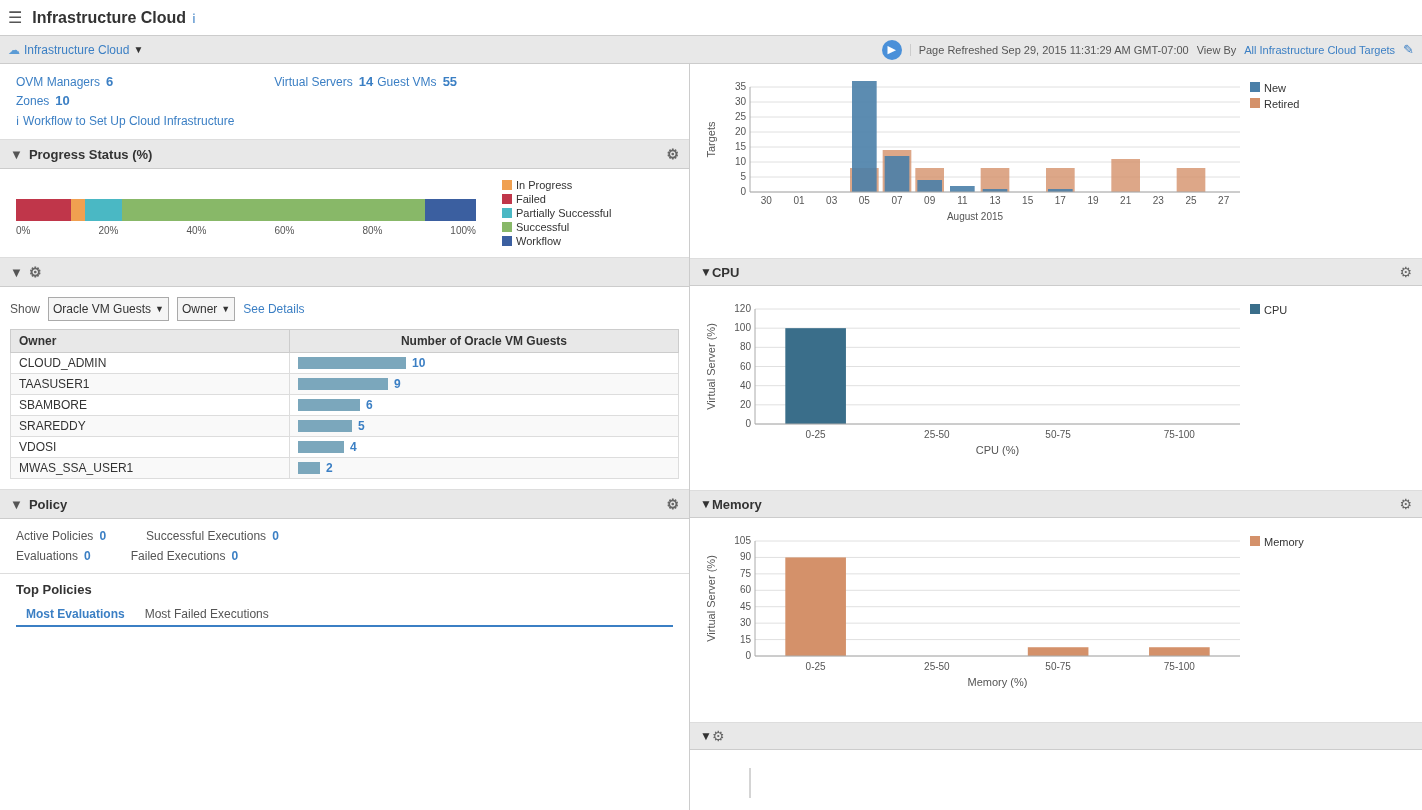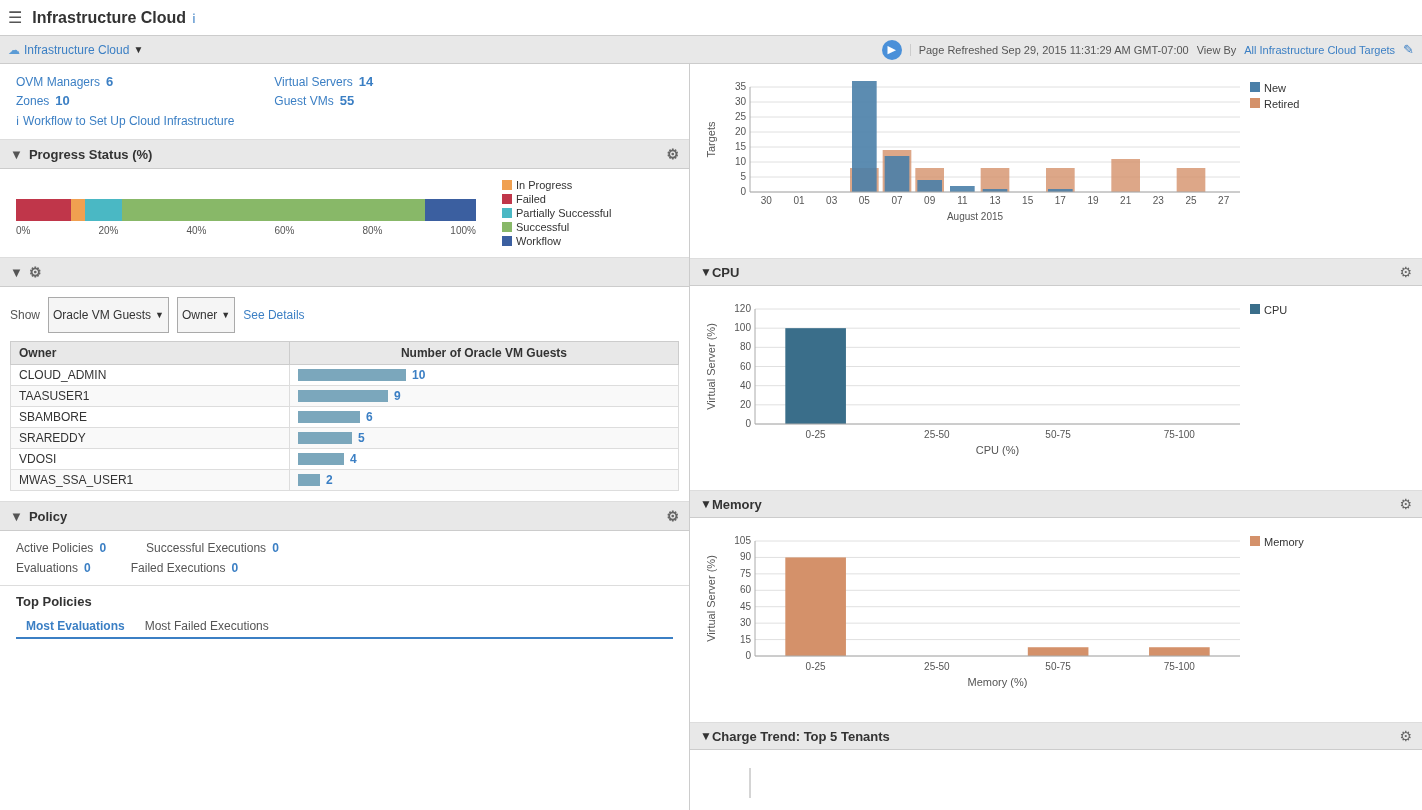--- a/index.html
+++ b/index.html
@@ -26,21 +26,21 @@
     .left-panel { width: 690px; overflow-y: auto; border-right: 1px solid #ccc; background: #fff; }
     .right-panel { flex: 1; overflow-y: auto; background: #fff; }
 
     
     .summary-section { padding: 10px 16px; border-bottom: 1px solid #ddd; }
     .summary-grid { display: flex; gap: 40px; align-items: flex-start; }
     .summary-left { display: flex; flex-direction: column; gap: 4px; }
     .summary-item { display: flex; align-items: center; gap: 6px; }
     .summary-label { color: #3b7fc4; font-size: 12px; text-align: right; }
     .summary-value { color: #3b7fc4; font-weight: bold; font-size: 13px; }
-    .summary-right { display: flex; flex-direction: column; gap: 4px; }
+    .summary-right { display: flex; flex-direction: row; gap: 4px; }
     .workflow-link { color: #3b7fc4; font-size: 12px; cursor: pointer; display: flex; align-items: center; gap: 4px; }
 
     
     .section { border-bottom: 1px solid #ddd; }
     .section-header { display: flex; align-items: center; background: #e8e8e8; padding: 6px 10px; font-weight: bold; font-size: 13px; border-bottom: 1px solid #ccc; }
     .section-header .toggle-icon { margin-right: 6px; color: #555; }
     .section-title { flex: 1; }
     .gear-icon { color: #666; font-size: 14px; cursor: pointer; }
 
     
@@ -49,21 +49,21 @@
     .bar-segment { height: 100%; }
     .bar-labels { display: flex; justify-content: space-between; font-size: 10px; color: #555; width: 460px; }
     .legend { position: absolute; right: 0; top: 0; display: flex; flex-direction: column; gap: 2px; }
     .legend-item { display: flex; align-items: center; gap: 4px; font-size: 11px; }
     .legend-color { width: 10px; height: 10px; }
 
     
     .inventory-body { padding: 10px; }
     .inventory-controls { display: flex; align-items: center; gap: 8px; margin-bottom: 8px; }
     .control-label { font-size: 12px; color: #555; }
-    .select-box { border: 1px solid #aaa; background: #f5f5f5; padding: 10px 4px; font-size: 12px; cursor: pointer; display: flex; align-items: center; gap: 4px; }
+    .select-box { border: 1px solid #aaa; background: #f5f5f5; padding: 4px 4px; font-size: 12px; cursor: pointer; display: flex; align-items: center; gap: 4px; }
     .select-arrow { font-size: 9px; }
     .see-details { color: #3b7fc4; font-size: 12px; cursor: pointer; }
 
     
     .inventory-table { width: 100%; border-collapse: collapse; font-size: 12px; }
     .inventory-table th { background: #e8e8e8; border: 1px solid #ccc; padding: 4px 8px; text-align: left; font-weight: bold; }
     .inventory-table th.right { text-align: center; }
     .inventory-table td { border: 1px solid #ddd; padding: 3px 8px; }
     .inventory-table tr:nth-child(even) { background: #f9f9f9; }
     .bar-cell { display: flex; align-items: center; gap: 6px; }
@@ -474,21 +474,20 @@
             </g>
             <rect x="550" y="10" width="10" height="10" fill="#d4916a"></rect>
             <text x="564" y="20" style="font-size:11px;fill:#333;">Memory</text>
           </svg>
       </div>
     </div>
 
     <div class="chart-section">
       <div class="chart-section-header">
         <span class="toggle-icon">▼</span>
-        <span class="chart-section-title">Charge Trend: Top 5 Tenants</span>
         <span class="gear-icon">⚙</span>
       </div>
       <div class="chart-body" style="height:60px;">
         <svg id="charge-svg" width="650" height="50">
           <line x1="50" y1="10" x2="50" y2="40" stroke="#aaa" stroke-width="1"></line>
         </svg>
       </div>
     </div>
 
   </div>

